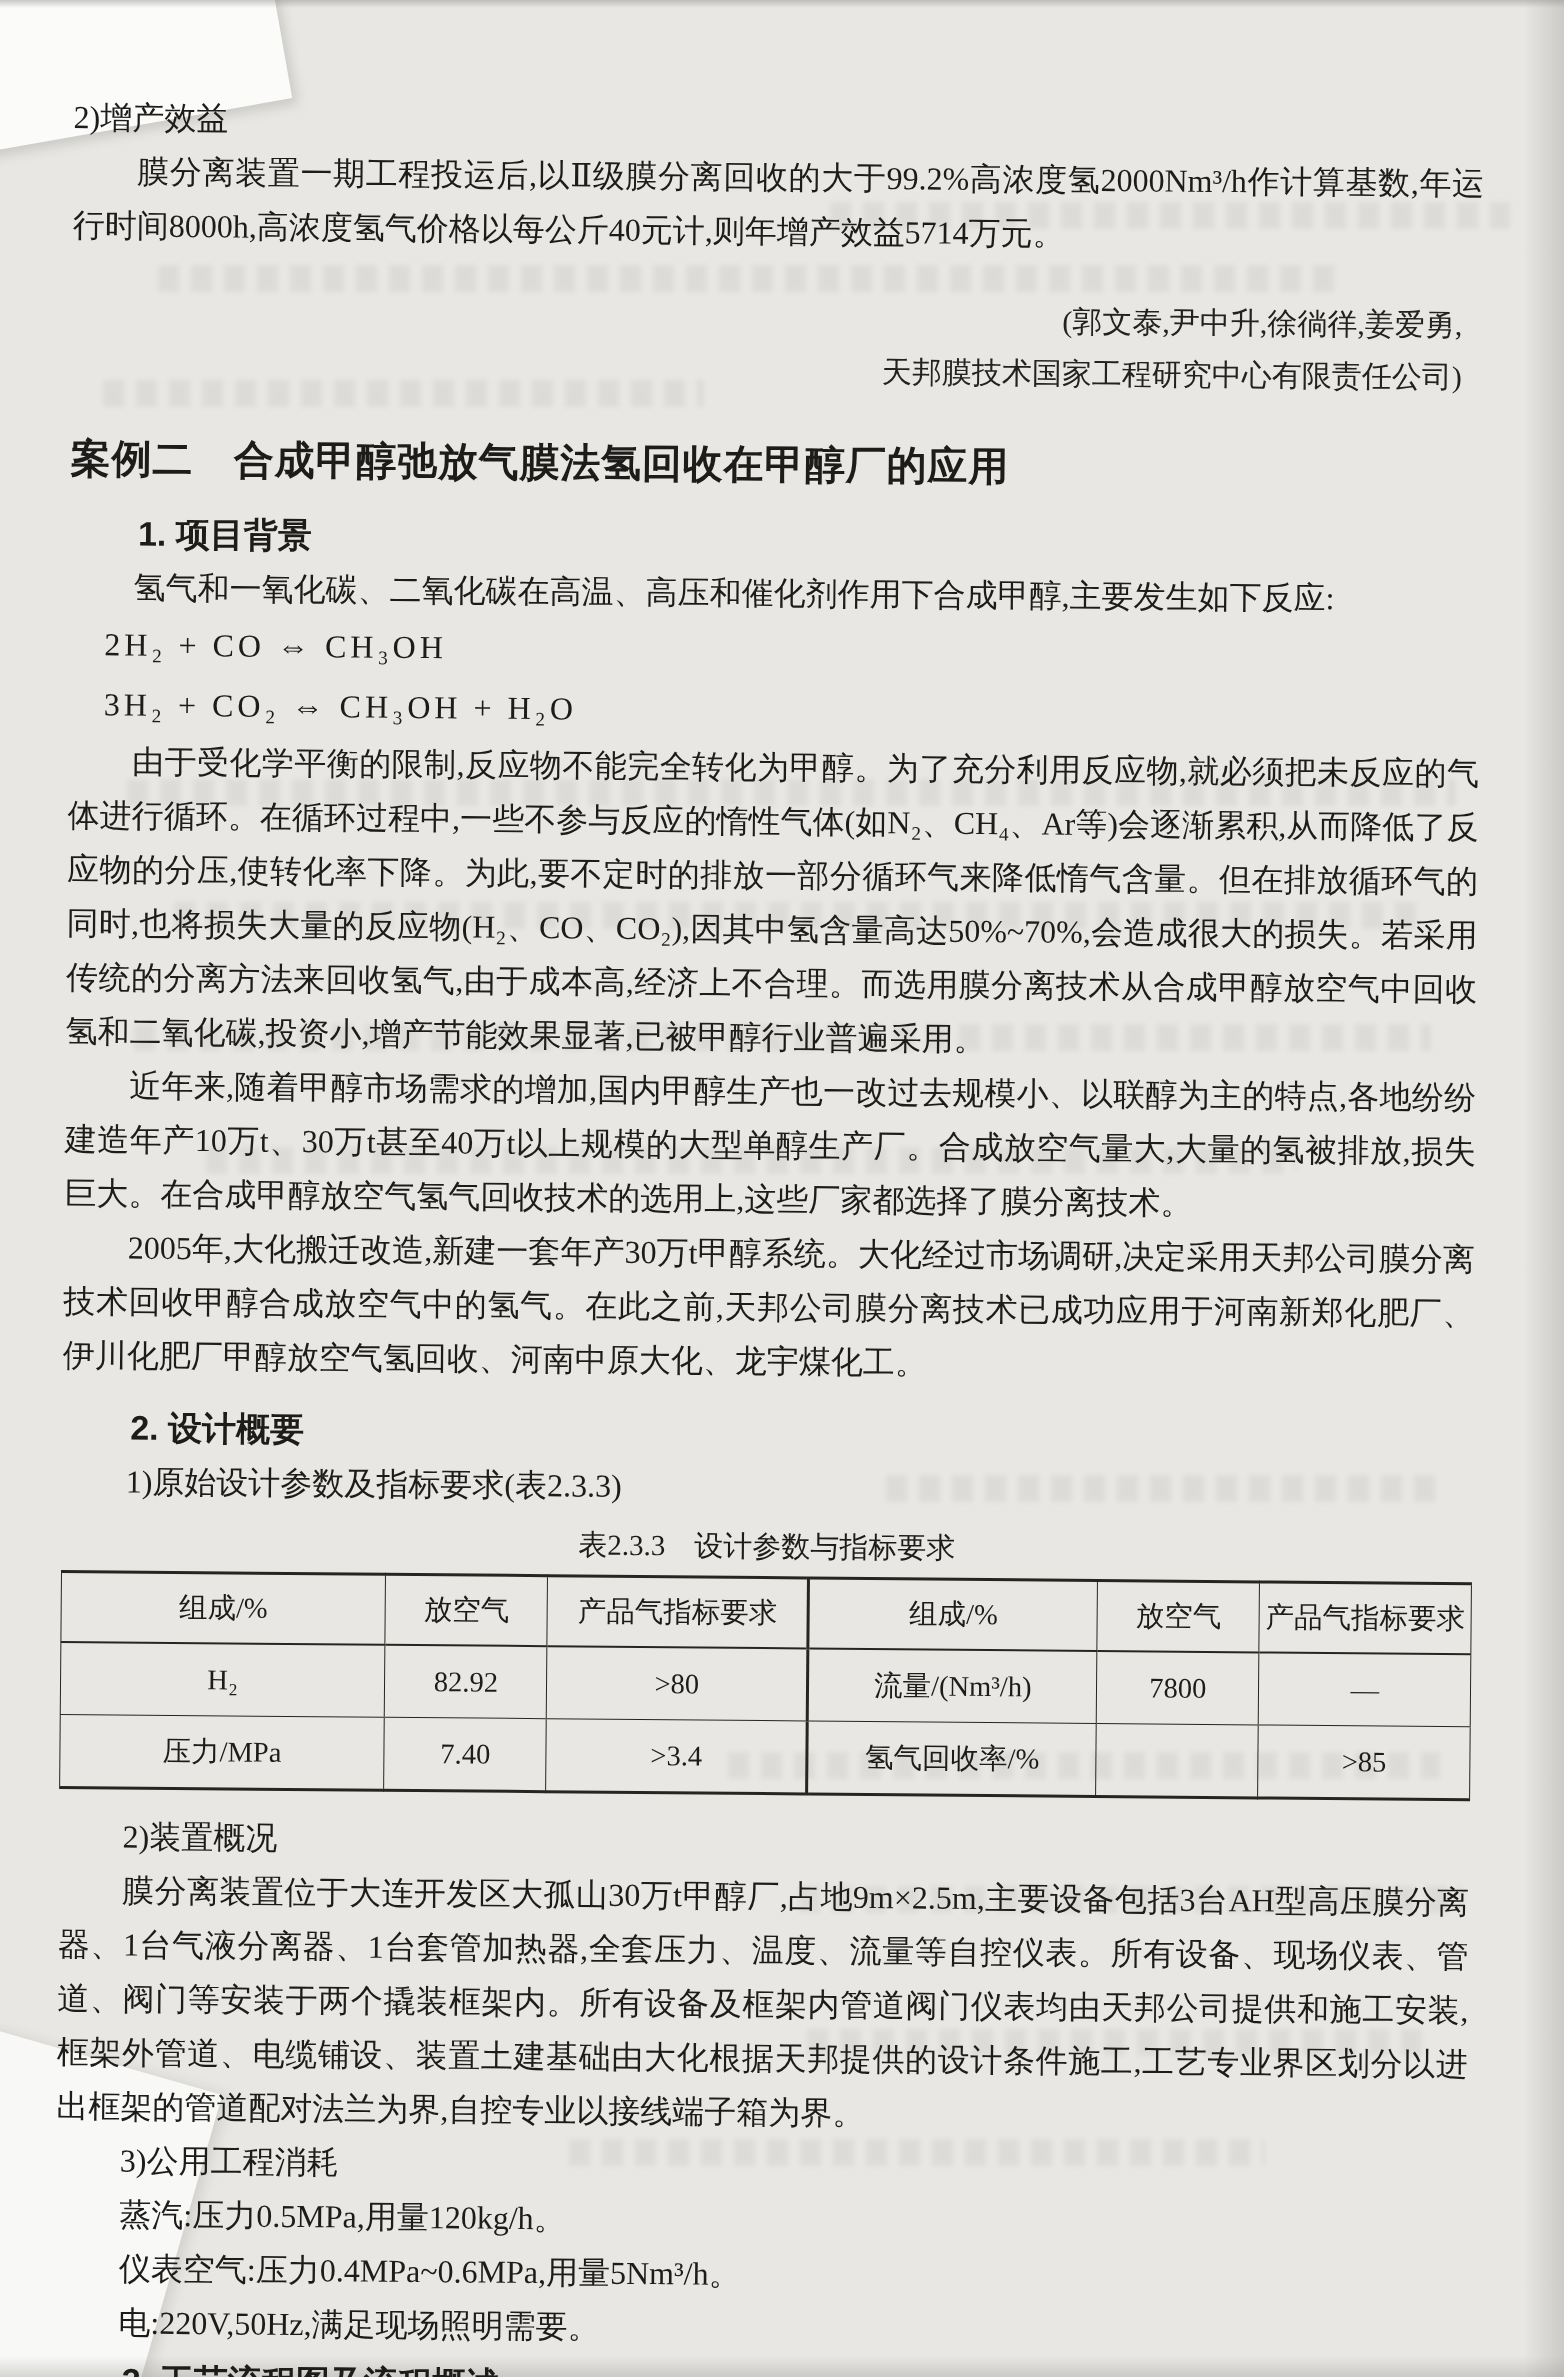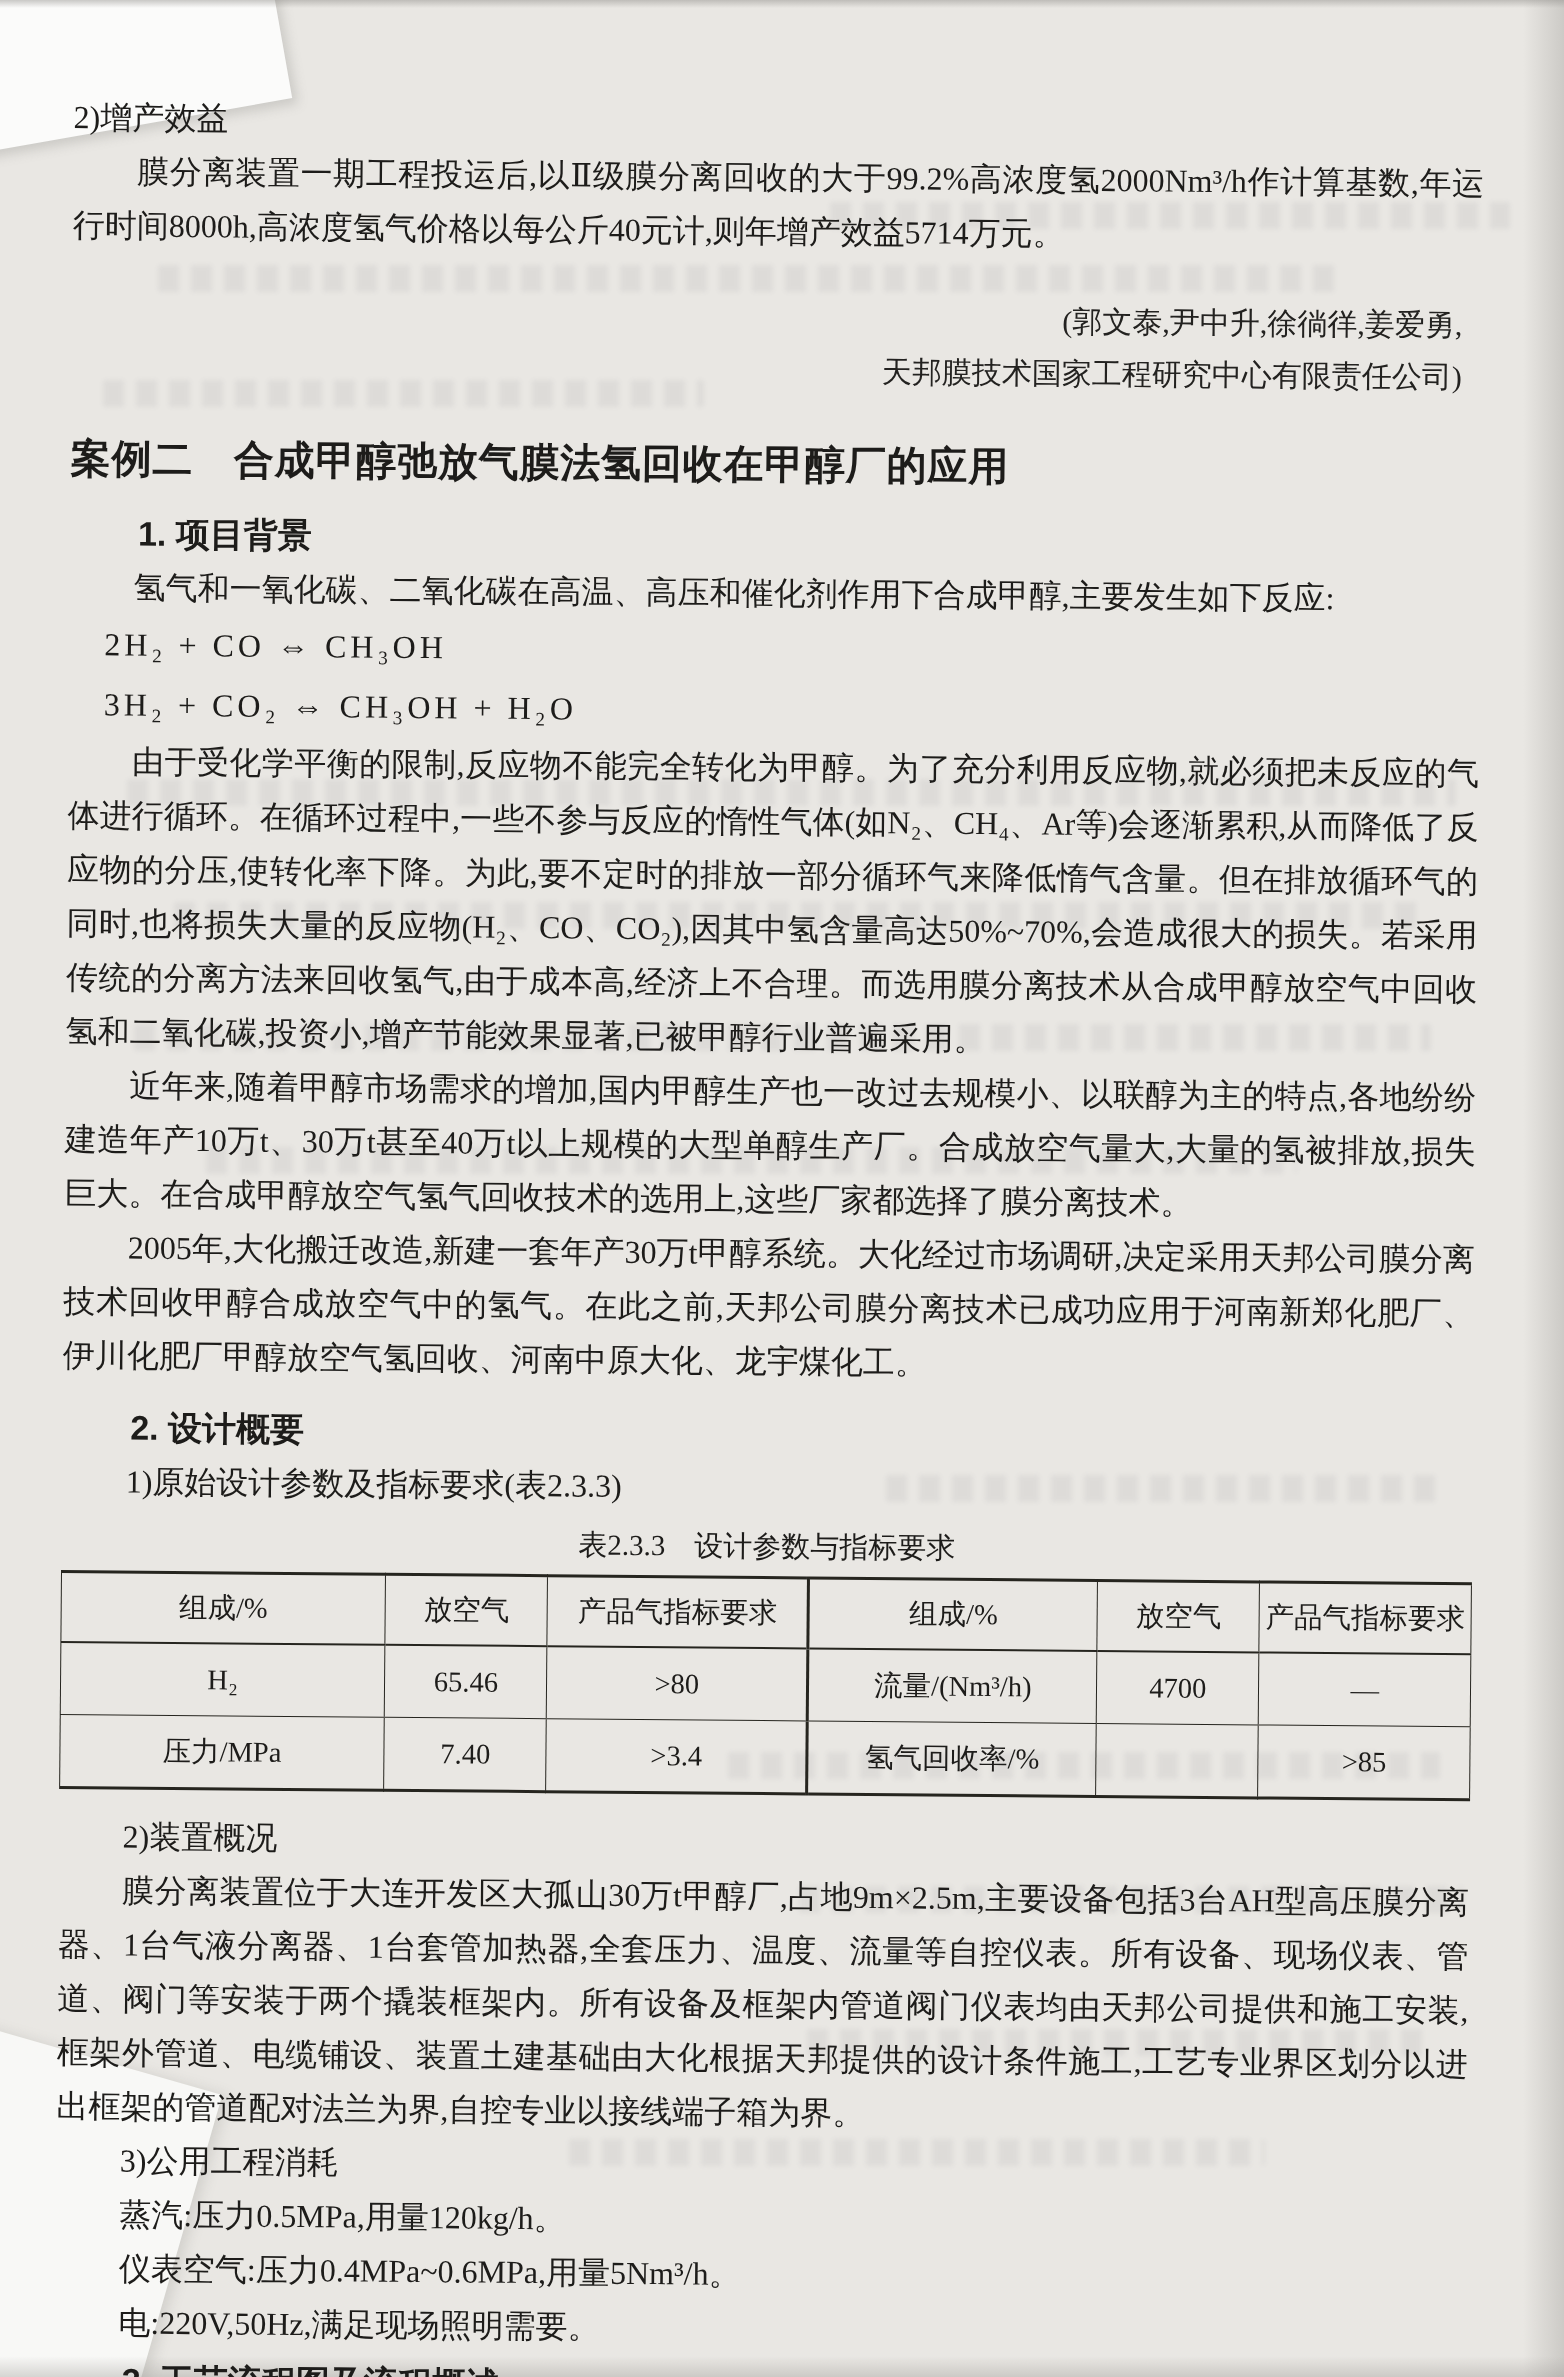--- a/index.html
+++ b/index.html
@@ -112,24 +112,24 @@
         <th>放空气</th>
         <th>产品气指标要求</th>
         <th class="mid">组成/%</th>
         <th>放空气</th>
         <th>产品气指标要求</th>
       </tr>
     </thead>
     <tbody>
       <tr class="row-first">
         <td style="border-left:none;">H₂</td>
-        <td>65.46</td>
+        <td>82.92</td>
         <td>&gt;80</td>
         <td class="mid">流量/(Nm³/h)</td>
-        <td>4700</td>
+        <td>7800</td>
         <td>—</td>
       </tr>
       <tr>
         <td style="border-left:none;">压力/MPa</td>
         <td>7.40</td>
         <td>&gt;3.4</td>
         <td class="mid">氢气回收率/%</td>
         <td></td>
         <td>&gt;85</td>
       </tr>

